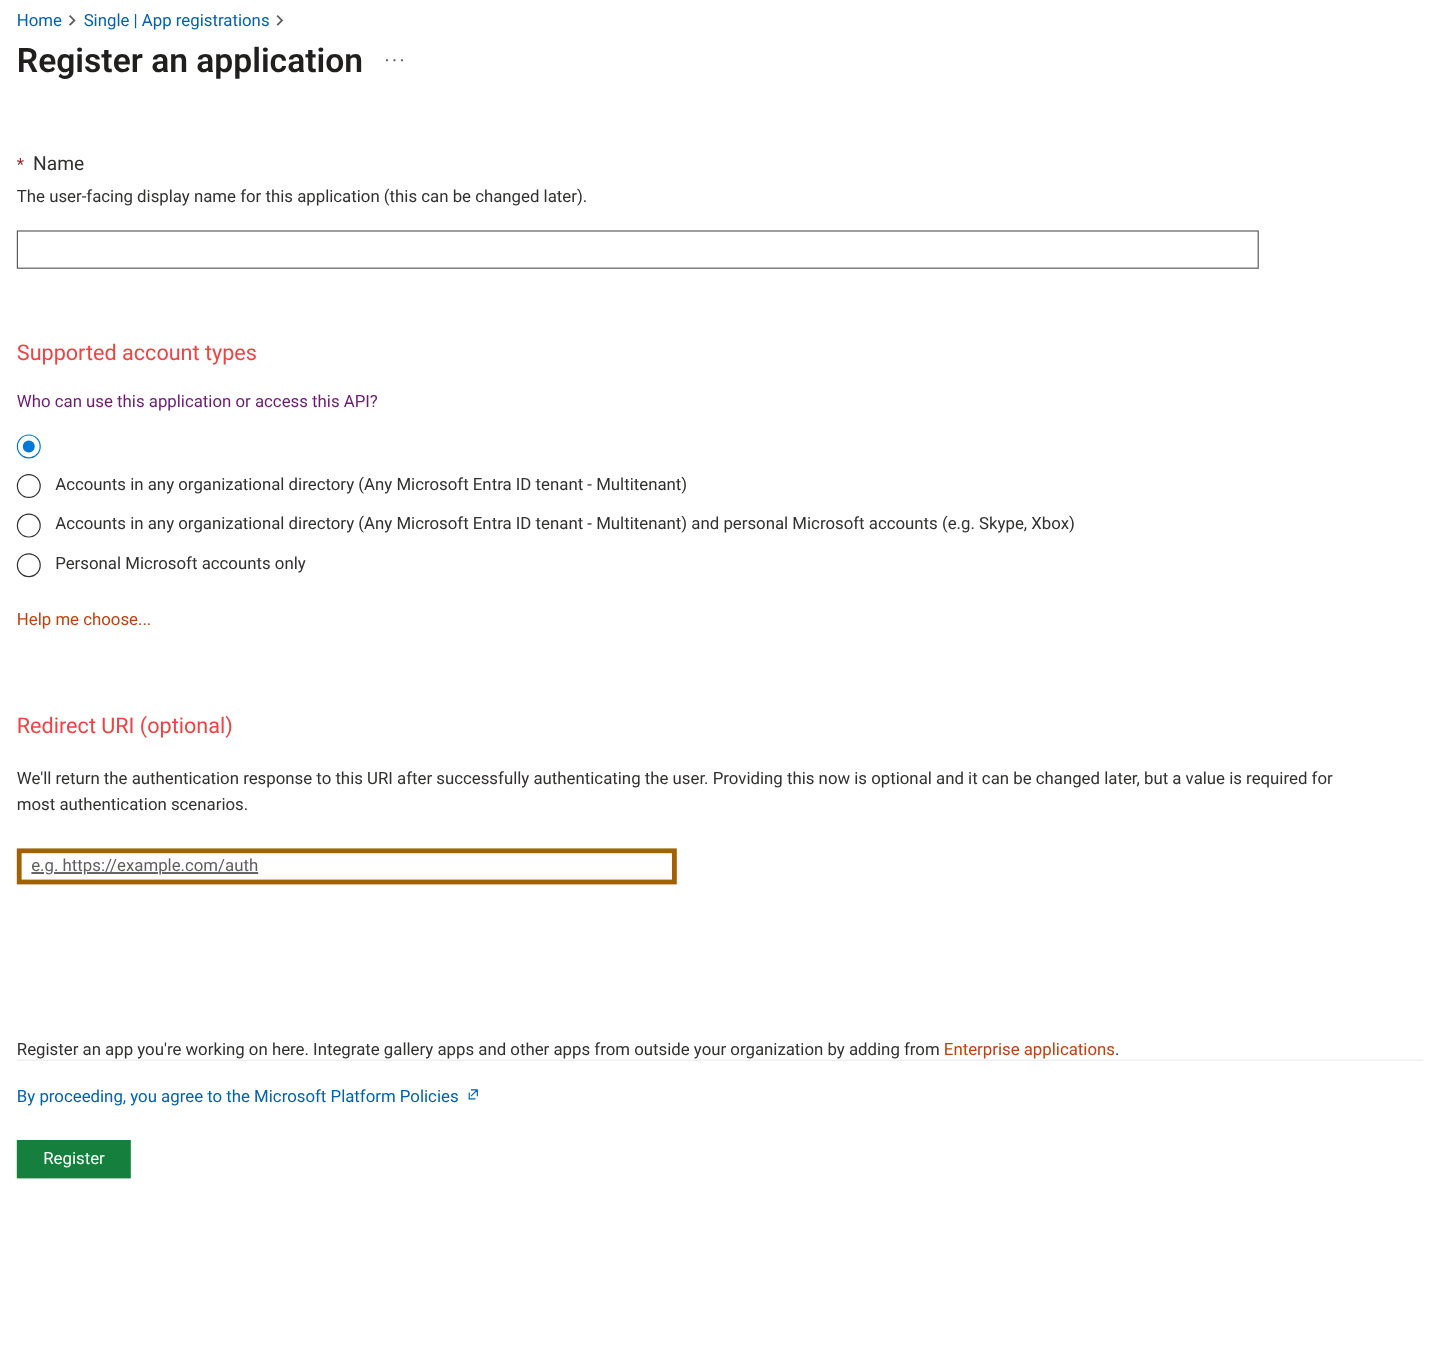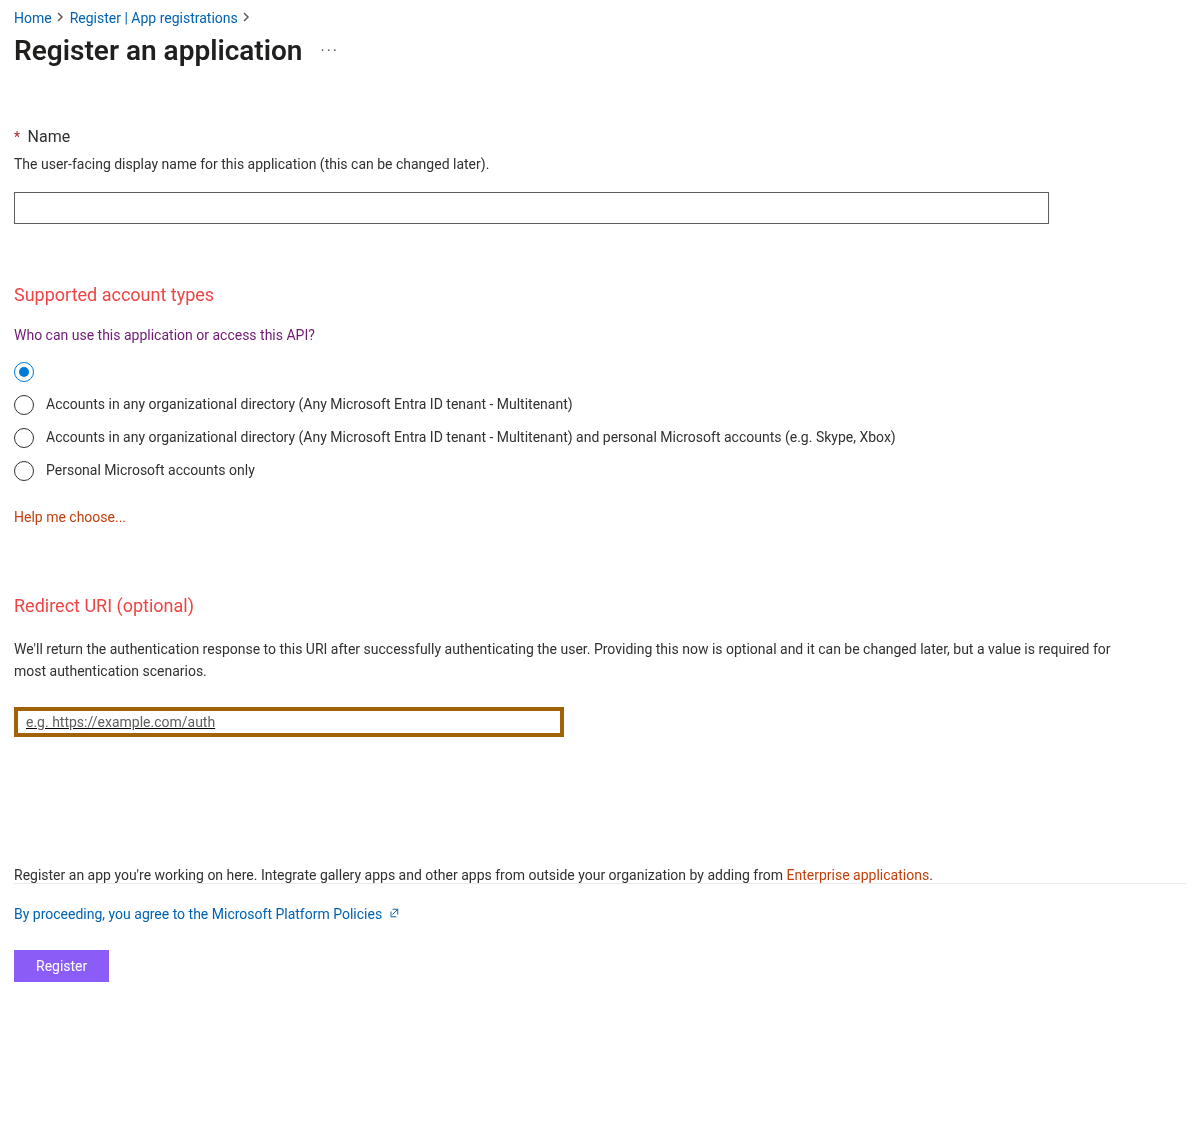--- a/index.html
+++ b/index.html
@@ -190,21 +190,21 @@
       align-items: center;
       gap: 6px;
       cursor: pointer;
       margin-bottom: 28px;
     }
     .ext-icon {
       width: 12px;
       height: 12px;
     }
     .register-btn {
-      background: #8b5cf6;
+      background: #15803d;
       color: #ffffff;
       border: none;
       padding: 8px 22px;
       font-size: 14px;
       font-family: inherit;
       cursor: pointer;
     }
   </style>
 </head>
 <body>
@@ -212,21 +212,21 @@
 
 
 
 <nav class="breadcrumb">
   <a>Home</a>
   <span class="chev">
     <svg width="8" height="10" viewBox="0 0 8 10">
         <path d="M1 1 L5 5 L1 9" stroke="#605e5c" stroke-width="1.5" fill="none"></path>
       </svg>
   </span>
-  <a>Register | App registrations</a>
+  <a>Single | App registrations</a>
   <span class="chev">
     <svg width="8" height="10" viewBox="0 0 8 10">
         <path d="M1 1 L5 5 L1 9" stroke="#605e5c" stroke-width="1.5" fill="none"></path>
       </svg>
   </span>
 </nav>
 
 
 <div class="title-row">
   <h1 class="page-title">Register an application</h1>

